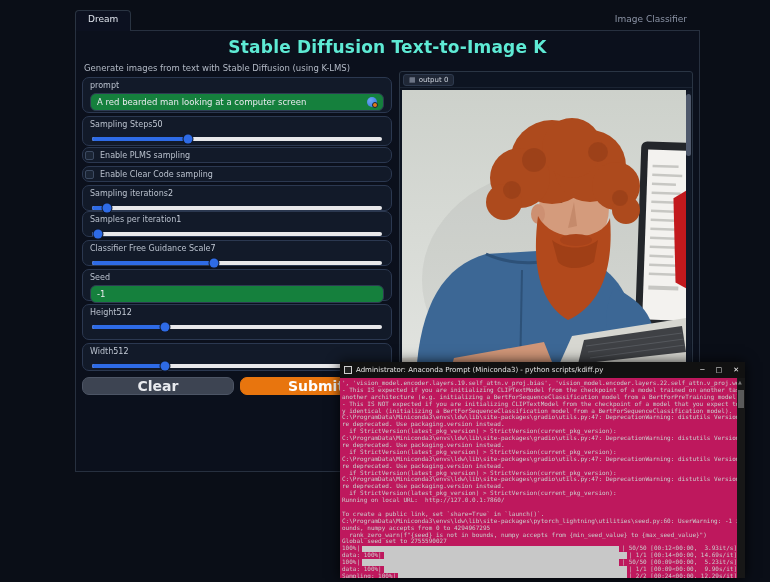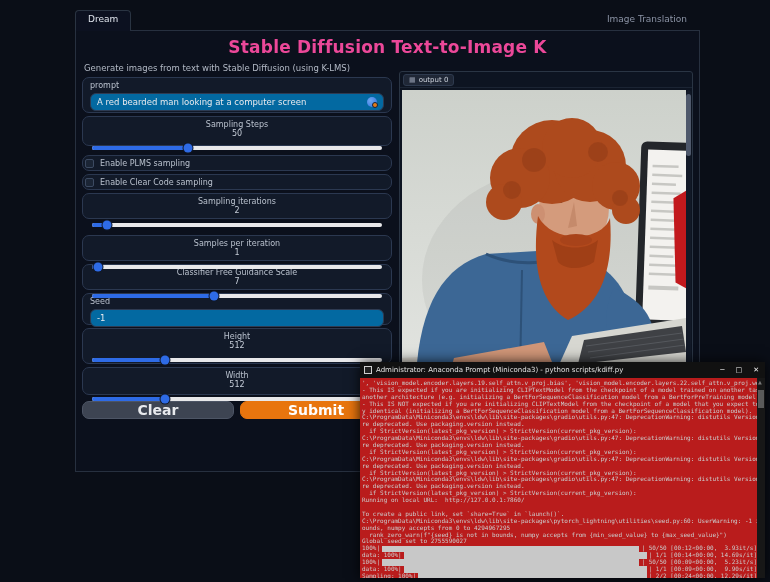--- a/index.html
+++ b/index.html
@@ -8,30 +8,30 @@
 
   
   .app { position:absolute; left:75px; top:10px; width:625px; height:462px; }
   .tabbar { position:relative; height:20px; display:flex; z-index:2;justify-content:space-between; }
   .tab { padding:3px 12px 4px; font-size:9px; color:#8b93a5; border:1px solid transparent;
     border-bottom:none; border-radius:4px 4px 0 0; cursor:pointer; }
   .tab.active { color:#dfe4ec; background:#0c1120; border-color:#2a3442; position:relative; }
   .tab.active::after{ content:""; position:absolute; left:0; right:0; bottom:-1px; height:1px; background:#0c1120;}
   .content { position:relative; height:442px; border:1px solid #27303f; background:#0b101c; }
   .page-title { position:absolute; top:6px; left:0; right:0; text-align:center;
-    font-size:17px; font-weight:700; color:#ec4899; letter-spacing:.2px; }
+    font-size:17px; font-weight:700; color:#5eead4; letter-spacing:.2px; }
   .subtitle { position:absolute; top:32px; left:8px; font-size:8.5px; color:#b3bac6; }
 
   
   .left-col { position:absolute; left:6px; top:46px; width:310px; }
   .box { background:#121a29; border:1px solid #2b3850; border-radius:7px; padding:3px 7px; }
   .lbl { font-size:8px; color:#b9c1cd; }
-  .row { display:flex; justify-content:flex-start; align-items:center;flex-direction:column; }
+  .row { display:flex; justify-content:flex-start; align-items:center; }
   .val { font-size:8px; color:#c6cdd8; }
-  .tinput { margin-top:3px; background:#0369a1; border:1px solid #2e3b52; border-radius:6px;
+  .tinput { margin-top:3px; background:#15803d; border:1px solid #2e3b52; border-radius:6px;
     height:16px; display:flex; align-items:center; padding:8px 6px; font-size:8.5px; color:#e8eaee; }
   .prompt-ic { margin-left:auto; width:10px; height:10px; border-radius:50%;
     background:radial-gradient(circle at 35% 35%, #6ea8f0, #2d6fe0); position:relative; flex:none;}
   .prompt-ic::after { content:""; position:absolute; right:-1px; bottom:-1px; width:4px; height:4px;
     border-radius:50%; background:#e07b1a; border:1px solid #14233a; }
   .slider { position:relative; height:4px; background:#e8e8ea; border-radius:3px; margin:8px 2px 5px; }
   .slider .fill { position:absolute; left:0; top:0; bottom:0; background:#2e6be6; border-radius:3px; }
   .slider .handle { position:absolute; top:50%; width:9px; height:9px; border-radius:50%;
     background:#2e6be6; transform:translate(-50%,-50%); box-shadow:0 0 0 1px #10192b; }
   .chk { display:flex; align-items:center; gap:6px; padding:3px 2px; }
@@ -47,43 +47,43 @@
     border:1px solid #2a3544; border-radius:3px; background:#0d1421; }
   .outchip-row { height:16px; display:flex; align-items:center; padding-left:3px; border-bottom:1px solid #1b2433;}
   .outchip { display:flex; align-items:center; gap:3px; background:#1f2736; border:1px solid #2e3a4e;
     border-radius:3px; padding:1px 5px; font-size:7px; color:#cdd3dd; }
   .outchip .g-ic { font-size:7px; color:#8b93a5; }
   .out-scroll { position:absolute; right:1px; top:18px; width:5px; height:370px; background:#121927; border-radius:3px;}
   .out-thumb { position:absolute; left:0; top:4px; width:5px; height:62px; background:#4e586b; border-radius:3px; }
   .outimg { position:absolute; left:2px; top:18px; width:284px; height:286px; overflow:hidden; }
 
   
-  .term { position:absolute; left:360px; top:362px; width:405px; height:216px; z-index:10;
-    background:#b91c1c; box-shadow:0 0 12px rgba(0,0,0,.8); }
+  .term { position:absolute; left:340px; top:362px; width:405px; height:216px; z-index:10;
+    background:#be185d; box-shadow:0 0 12px rgba(0,0,0,.8); }
   .term-titlebar { height:16px; background:#111; display:flex; align-items:center; padding:0 4px; }
   .term-ic { width:8px; height:8px; border:1px solid #cfcfcf; background:#222; margin-right:4px; flex:none;}
   .term-title { font-size:7px; color:#e3e3e3; white-space:nowrap; overflow:hidden; flex:1; }
   .term-btns { display:flex; gap:11px; padding-right:2px; }
   .term-btn { font-size:7px; color:#eee; cursor:pointer; line-height:1; }
   .term-body { position:absolute; left:0; top:16px; right:8px; bottom:0; overflow:hidden; padding:2px 0 0 2px;
     font-family:"DejaVu Sans Mono","Liberation Mono",monospace; font-size:6px; line-height:6.9px; color:#cccccc; }
   .term-line { white-space:pre; height:6.9px; }
   .pline { display:flex; align-items:center; height:6.9px; white-space:pre; }
   .pbar { flex:1; height:6.5px; background:#c8c8c8; margin:0 2px; }
   .term-scroll { position:absolute; right:0; top:16px; width:8px; bottom:0; background:#171717; }
   .term-up { position:absolute; top:1px; left:1px; font-size:5px; color:#777; }
   .term-thumb { position:absolute; top:12px; left:1px; width:6px; height:18px; background:#5a5a5a; }
 </style>
 </head>
 <body>
 
 <div class="app">
   <div class="tabbar">
     <div class="tab active">Dream</div>
-    <div class="tab">Image Translation</div>
+    <div class="tab">Image Classifier</div>
   </div>
   <div class="content">
     <div class="page-title">Stable Diffusion Text-to-Image K</div>
     <div class="subtitle">Generate images from text with Stable Diffusion (using K-LMS)</div>
 
     <div class="left-col">
 
       <div class="box" style="height:36px;">
         <div class="lbl">prompt</div>
         <div class="tinput">
@@ -96,42 +96,42 @@
         <div class="row">
           <span class="lbl">Sampling Steps</span>
           <span class="val">50</span>
         </div>
         <div class="slider">
           <div class="fill" style="width: 33%;"></div>
           <div class="handle" style="left: 33%;"></div>
         </div>
       </div>
 
-      <div class="box chk" style="height:16px; margin-top:9px;">
+      <div class="box chk" style="height:16px; margin-top:1px;">
         <span class="chkbox"></span>
         <span class="lbl">Enable PLMS sampling</span>
       </div>
 
       <div class="box chk" style="height:16px; margin-top:3px;">
         <span class="chkbox"></span>
         <span class="lbl">Enable Clear Code sampling</span>
       </div>
 
       <div class="box" style="height:26px; margin-top:3px;">
         <div class="row">
           <span class="lbl">Sampling iterations</span>
           <span class="val">2</span>
         </div>
         <div class="slider">
           <div class="fill" style="width: 5%;"></div>
           <div class="handle" style="left: 5%;"></div>
         </div>
       </div>
 
-      <div class="box" style="height:26px; margin-top:16px;">
+      <div class="box" style="height:26px; margin-top:0;">
         <div class="row">
           <span class="lbl">Samples per iteration</span>
           <span class="val">1</span>
         </div>
         <div class="slider">
           <div class="fill" style="width: 2%;"></div>
           <div class="handle" style="left: 2%;"></div>
         </div>
       </div>
 

